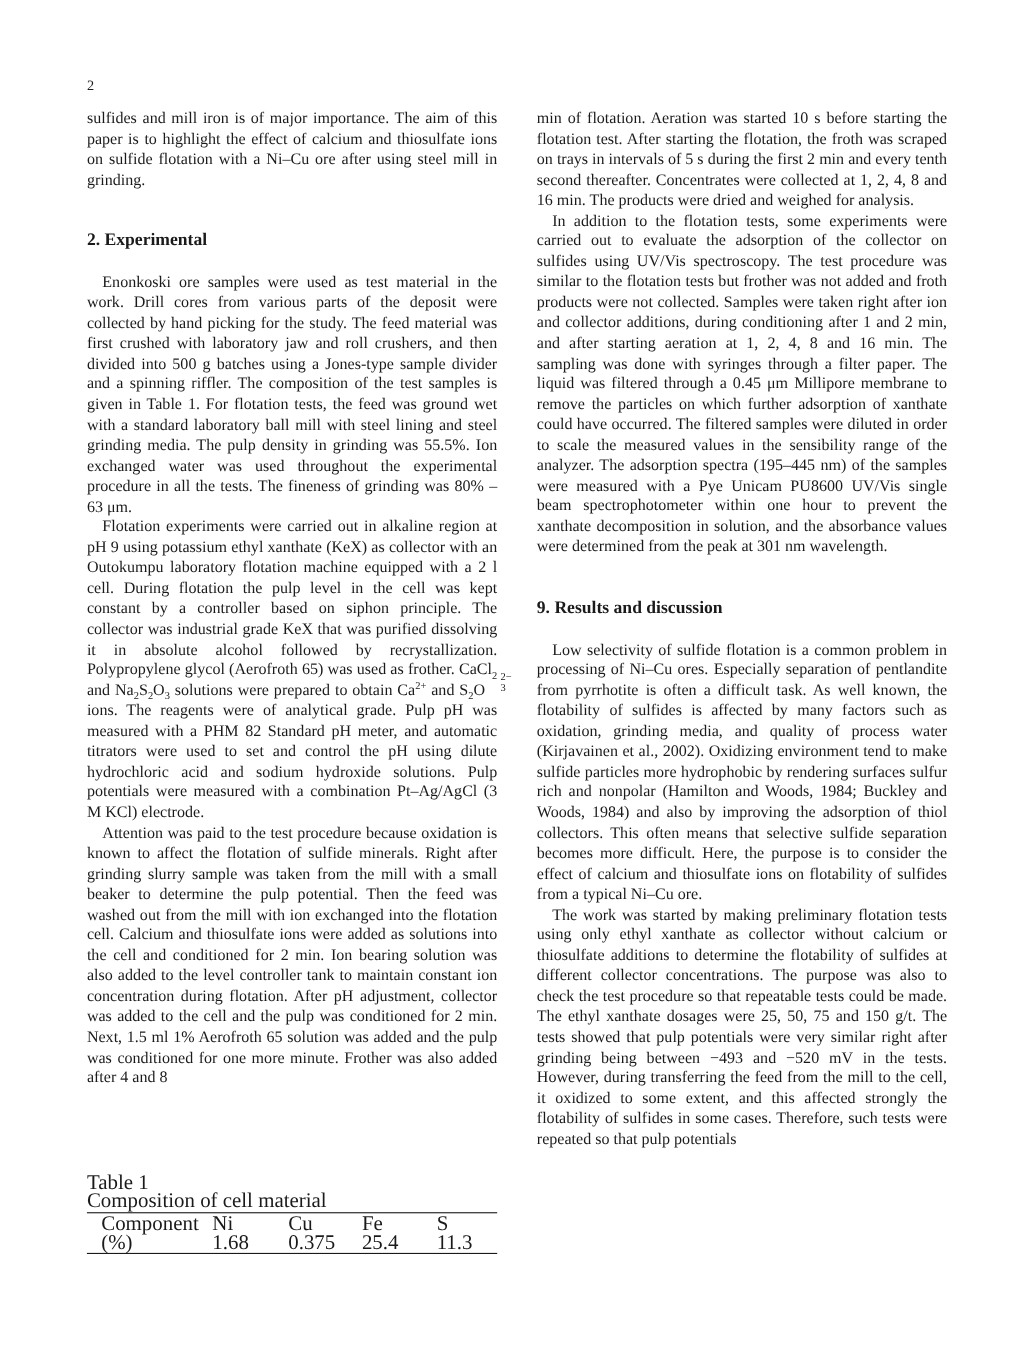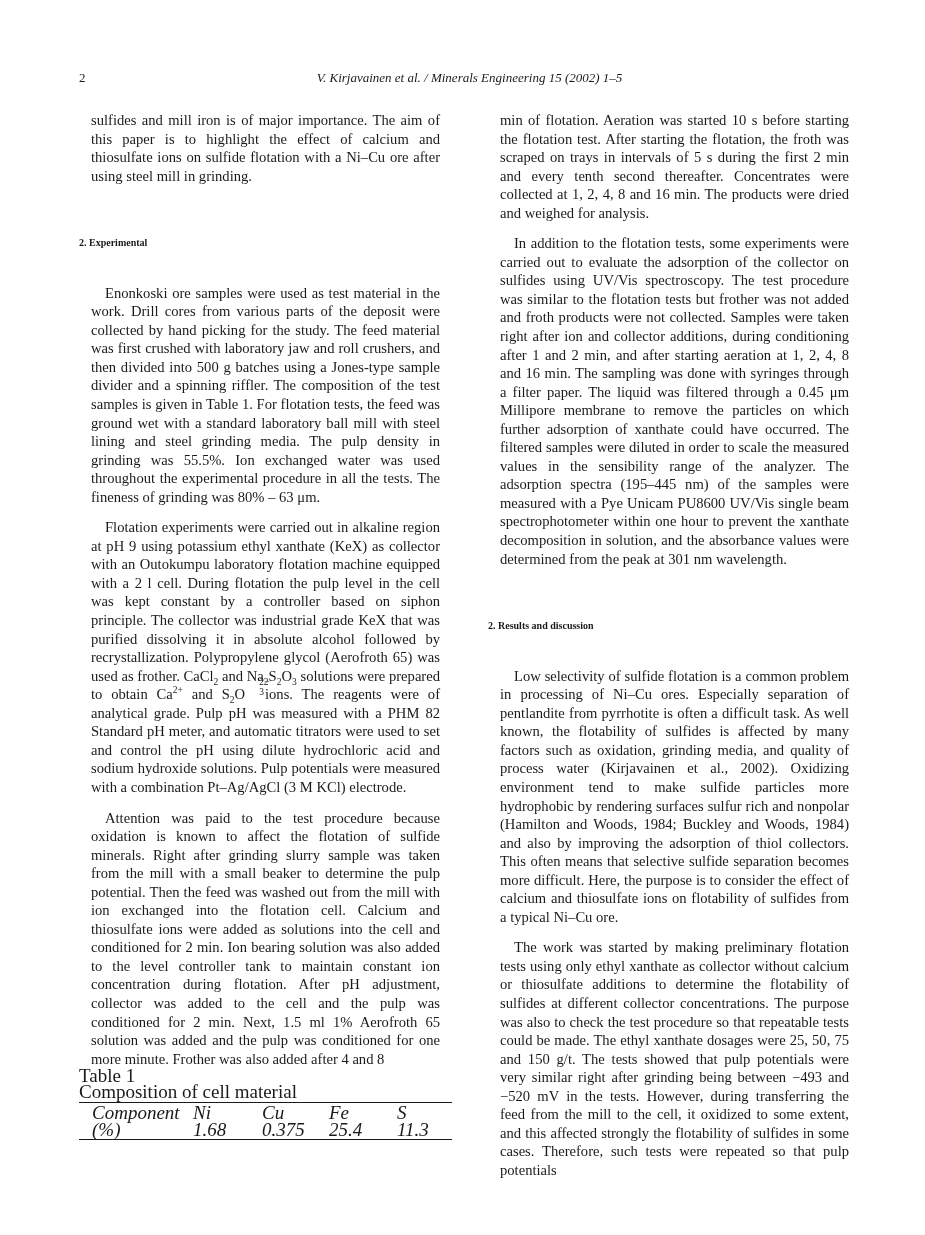--- a/index.html
+++ b/index.html
@@ -14,46 +14,45 @@
   }
   .page-number { position: absolute; left: 0; top: 0; }
   .journal-ref { position: absolute; left: 0; right: 0; top: 0; text-align: center; font-style: italic; }
   .col {
     position: absolute; top: 99px; width: 373px;
     font-size: 14.6px; line-height: 18.55px;
     text-align: justify; hyphens: manual;
   }
   .col-left { left: 79px; }
   .col-right { left: 488px; }
-  p { margin: 12px; }
+  p { margin: 0; }
   p.indent { text-indent: 14px; }
   h2 {
-    font-size: 10px; font-weight: bold; margin: 0; line-height: 18.55px;
+    font-size: 16px; font-weight: bold; margin: 0; line-height: 18.55px;
   }
   .gap-before-h { height: 37px; }
   .gap-after-h { height: 19px; }
   sub, sup { font-size: 9.5px; line-height: 0; }
   .table-block {
     position: absolute; left: 79px; top: 1068px; width: 373px;
     font-size: 19px; line-height: 16px;
   }
   .table-block .rule { border-top: 1.3px solid #1a1a1a; }
-  .tbl { width: 100%; border-collapse: collapse; margin: 2px 0 1px 0; font-style: italic; }
+  .tbl { width: 100%; border-collapse: collapse; margin: 2px 0 1px 0; }
   .tbl td { padding: 0; line-height: 16.5px; vertical-align: top; }
   .c0 { padding-left: 13px !important; width: 101px; }
   .c1 { width: 69px; }
   .c2 { width: 67px; }
   .c3 { width: 68px; }
 </style>
 </head>
 <body>
 
 <div class="running-head">
   <span class="page-number">2</span>
-  <span class="journal-ref">V. Kirjavainen et al. / Minerals Engineering 15 (2002) 1–5</span>
 </div>
 
 <div class="col col-left">
   <p>sulfides and mill iron is of major importance. The aim of this paper is to highlight the effect of calcium and thiosulfate ions on sulfide flotation with a Ni–Cu ore after using steel mill in grinding.</p>
   <div class="gap-before-h"></div>
   <h2>2. Experimental</h2>
   <div class="gap-after-h"></div>
   <p class="indent">Enonkoski ore samples were used as test material in the work. Drill cores from various parts of the deposit were collected by hand picking for the study. The feed material was first crushed with laboratory jaw and roll crushers, and then divided into 500 g batches using a Jones-type sample divider and a spinning riffler. The composition of the test samples is given in Table 1. For flotation tests, the feed was ground wet with a standard laboratory ball mill with steel lining and steel grinding media. The pulp density in grinding was 55.5%. Ion exchanged water was used throughout the experimental procedure in all the tests. The fineness of grinding was 80% – 63 μm.</p>
   <p class="indent"><span>Flotation experiments were carried out in alkaline region at pH 9 using potassium ethyl xanthate (KeX) as collector with an Outokumpu laboratory flotation machine equipped with a 2 l cell. During flotation the pulp level in the cell was kept constant by a controller based on siphon principle. The collector was industrial grade KeX that was purified dissolving it in absolute alcohol followed by recrystallization. Polypropylene glycol (Aerofroth 65) was used as frother. CaCl</span><sub>2</sub><span> and Na</span><sub>2</sub><span>S</span><sub>2</sub><span>O</span><sub>3</sub><span> solutions were prepared to obtain Ca</span><sup>2+</sup><span> and S</span><sub>2</sub><span>O</span><span style="display:inline-block;position:relative;width:11px;vertical-align:baseline;"><sup style="position:absolute;left:0;top:-7px;line-height:1;">2−</sup><sub style="position:absolute;left:0;top:3px;line-height:1;">3</sub>​</span><span> ions. The reagents were of analytical grade. Pulp pH was measured with a PHM 82 Standard pH meter, and automatic titrators were used to set and control the pH using dilute hydrochloric acid and sodium hydroxide solutions. Pulp potentials were measured with a combination Pt–Ag/AgCl (3 M KCl) electrode.</span></p>
   <p class="indent">Attention was paid to the test procedure because oxidation is known to affect the flotation of sulfide minerals. Right after grinding slurry sample was taken from the mill with a small beaker to determine the pulp potential. Then the feed was washed out from the mill with ion exchanged into the flotation cell. Calcium and thiosulfate ions were added as solutions into the cell and conditioned for 2 min. Ion bearing solution was also added to the level controller tank to maintain constant ion concentration during flotation. After pH adjustment, collector was added to the cell and the pulp was conditioned for 2 min. Next, 1.5 ml 1% Aerofroth 65 solution was added and the pulp was conditioned for one more minute. Frother was also added after 4 and 8</p>
@@ -81,17 +80,17 @@
     </tr>
   </tbody>
     </table>
   <div class="rule"></div>
 </div>
 
 <div class="col col-right">
   <p>min of flotation. Aeration was started 10 s before starting the flotation test. After starting the flotation, the froth was scraped on trays in intervals of 5 s during the first 2 min and every tenth second thereafter. Concentrates were collected at 1, 2, 4, 8 and 16 min. The products were dried and weighed for analysis.</p>
   <p class="indent">In addition to the flotation tests, some experiments were carried out to evaluate the adsorption of the collector on sulfides using UV/Vis spectroscopy. The test procedure was similar to the flotation tests but frother was not added and froth products were not collected. Samples were taken right after ion and collector additions, during conditioning after 1 and 2 min, and after starting aeration at 1, 2, 4, 8 and 16 min. The sampling was done with syringes through a filter paper. The liquid was filtered through a 0.45 μm Millipore membrane to remove the particles on which further adsorption of xanthate could have occurred. The filtered samples were diluted in order to scale the measured values in the sensibility range of the analyzer. The adsorption spectra (195–445 nm) of the samples were measured with a Pye Unicam PU8600 UV/Vis single beam spectrophotometer within one hour to prevent the xanthate decomposition in solution, and the absorbance values were determined from the peak at 301 nm wavelength.</p>
   <div class="gap-before-h"></div>
-  <h2>2. Results and discussion</h2>
+  <h2>9. Results and discussion</h2>
   <div class="gap-after-h"></div>
   <p class="indent">Low selectivity of sulfide flotation is a common problem in processing of Ni–Cu ores. Especially separation of pentlandite from pyrrhotite is often a difficult task. As well known, the flotability of sulfides is affected by many factors such as oxidation, grinding media, and quality of process water (Kirjavainen et al., 2002). Oxidizing environment tend to make sulfide particles more hydrophobic by rendering surfaces sulfur rich and nonpolar (Hamilton and Woods, 1984; Buckley and Woods, 1984) and also by improving the adsorption of thiol collectors. This often means that selective sulfide separation becomes more difficult. Here, the purpose is to consider the effect of calcium and thiosulfate ions on flotability of sulfides from a typical Ni–Cu ore.</p>
   <p class="indent">The work was started by making preliminary flotation tests using only ethyl xanthate as collector without calcium or thiosulfate additions to determine the flotability of sulfides at different collector concentrations. The purpose was also to check the test procedure so that repeatable tests could be made. The ethyl xanthate dosages were 25, 50, 75 and 150 g/t. The tests showed that pulp potentials were very similar right after grinding being between −493 and −520 mV in the tests. However, during transferring the feed from the mill to the cell, it oxidized to some extent, and this affected strongly the flotability of sulfides in some cases. Therefore, such tests were repeated so that pulp potentials</p>
 </div>
 
 </body></html>

